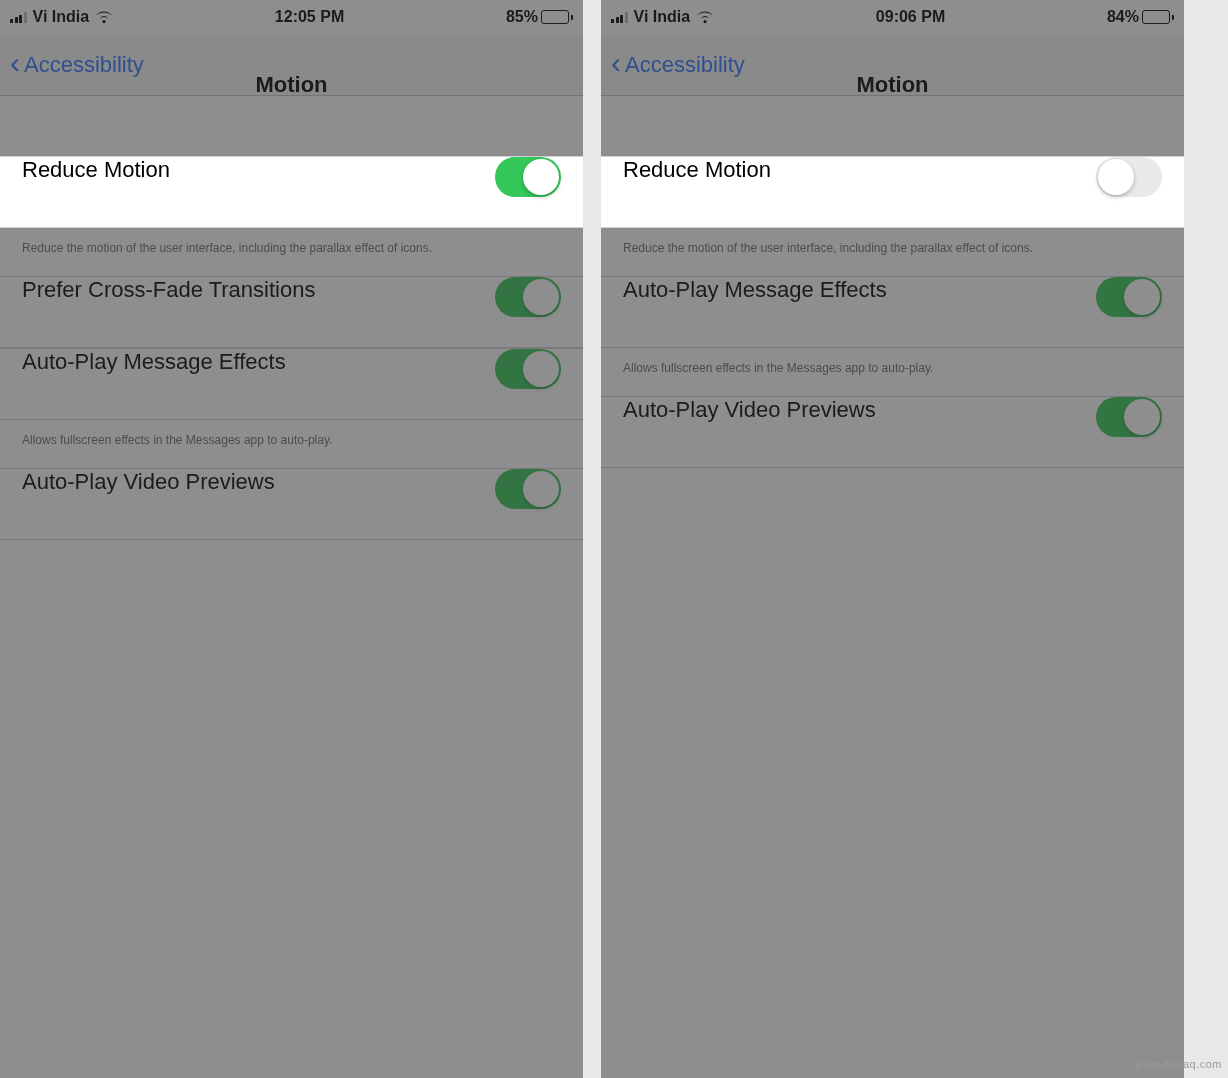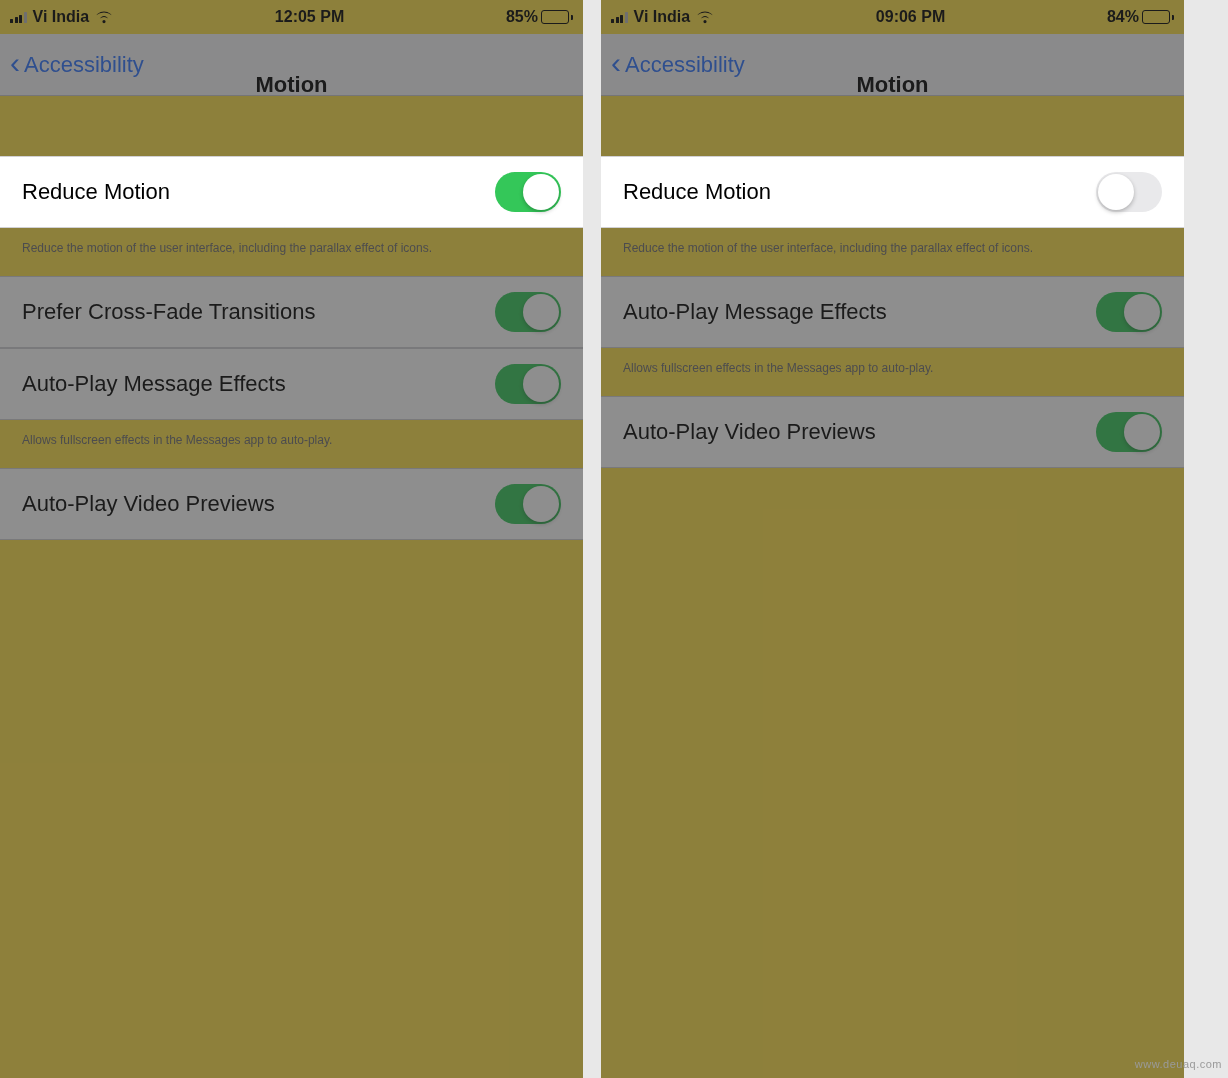--- a/index.html
+++ b/index.html
@@ -12,21 +12,21 @@
     overflow: hidden;
   }
   .stage {
     display: flex;
     gap: 18px;
     padding: 0;
   }
   .phone {
     width: 583px;
     height: 1078px;
-    background: #fde047;
+    background: #ffffff;
     position: relative;
     display: flex;
     flex-direction: column;
   }
   
   .overlay-top, .overlay-bottom {
     position: absolute;
     left: 0; right: 0;
     background: rgba(50,50,50,0.55);
     pointer-events: none;
@@ -91,21 +91,20 @@
     margin-top: 40px;
   }
 
   
   .list { display: flex; flex-direction: column; }
   .gap { height: 60px; }
   .row {
     height: 72px;
     background: #fff;
     display: flex;
-    align-items: center;
     justify-content: space-between;
     padding: 0 22px;
     border-top: 1px solid #d1d1d5;
     border-bottom: 1px solid #d1d1d5;
   }
   .row-label {
     font-size: 22px;
     color: #000;
   }
   .footer-text {

